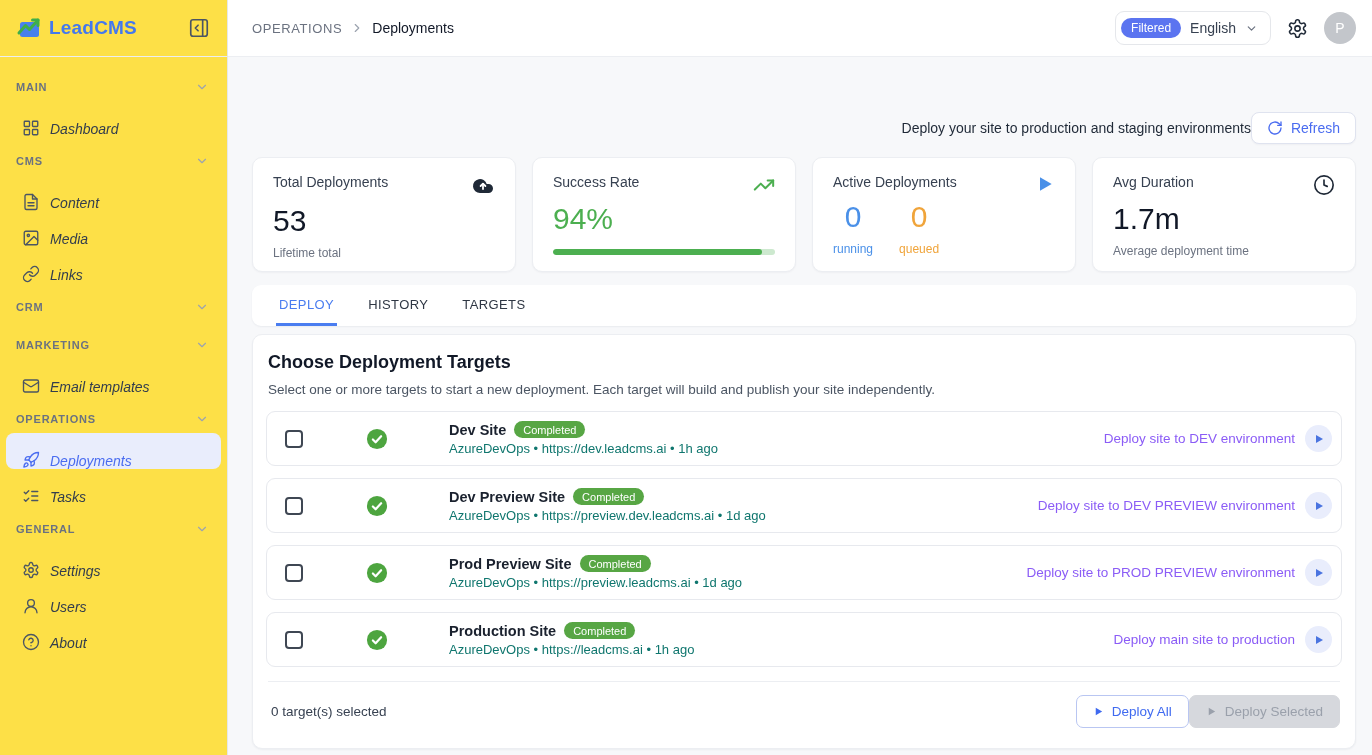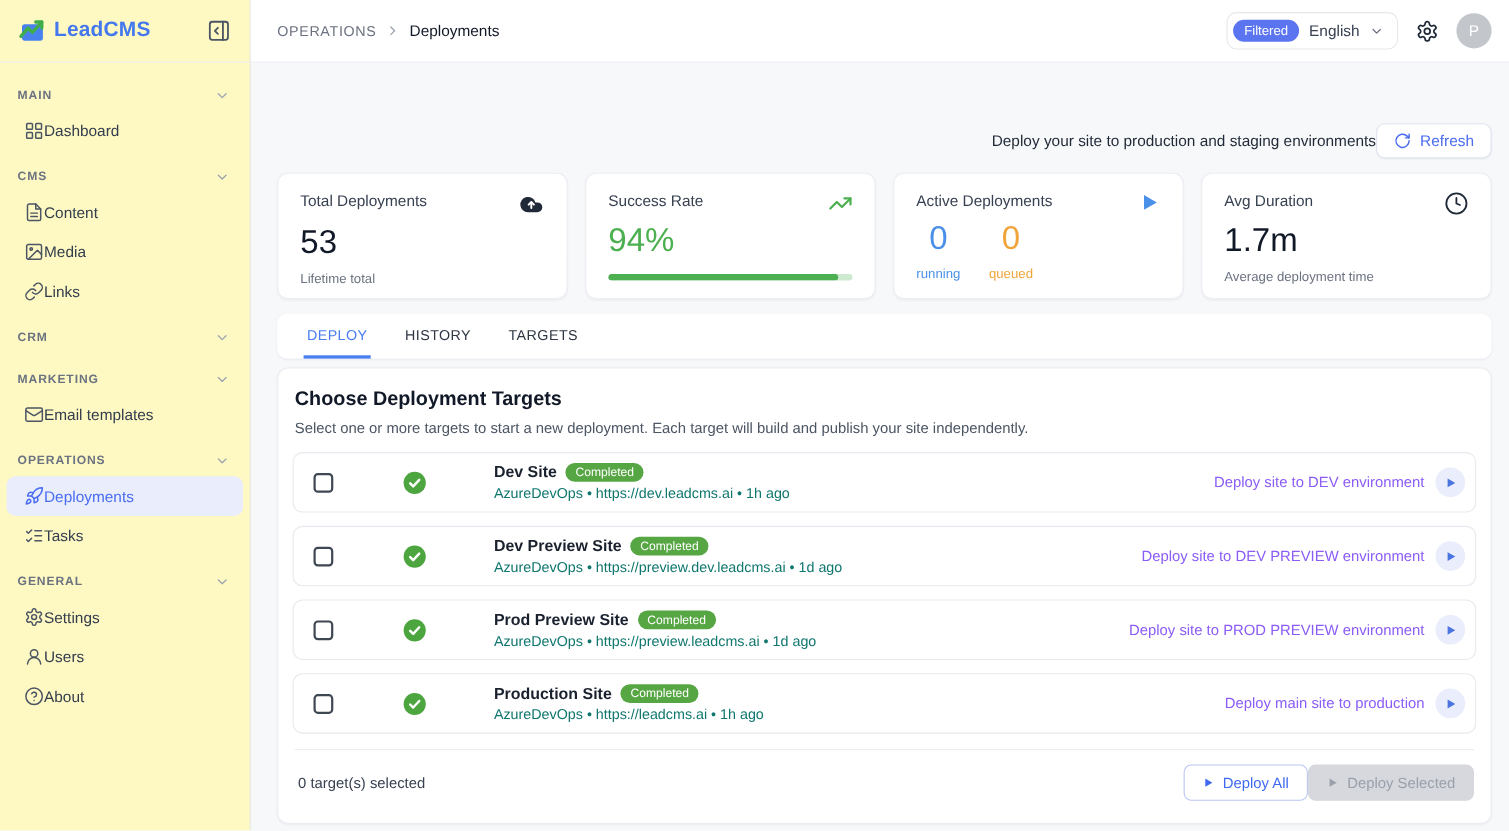--- a/index.html
+++ b/index.html
@@ -1,30 +1,30 @@
 <!DOCTYPE html>
 <html><head>
 <meta charset="utf-8">
 <style>
   * { margin:0; padding:0; box-sizing:border-box; }
   html,body { width:1372px; height:755px; }
   body { font-family:"Liberation Sans", sans-serif; background:#f7f8fa; color:#1f2937; overflow:hidden; }
   .app { display:flex; width:1372px; height:755px; }
 
   
-  .sidebar { width:228px; background:#fef9c3; border-right:1px solid #e5e7eb; flex-shrink:0; display:flex; flex-direction:column; }
+  .sidebar { width:228px; background:#fde047; border-right:1px solid #e5e7eb; flex-shrink:0; display:flex; flex-direction:column; }
   .sidebar-header { height:57px; display:flex; align-items:center; justify-content:space-between; padding:0 14px 0 16px; border-bottom:1px solid #eceef2; }
   .logo { display:flex; align-items:center; gap:7px; }
   .logo-text { font-size:19px; font-weight:bold; color:#4478ee; letter-spacing:.2px; }
   .collapse-btn { width:28px; height:28px; display:flex; align-items:center; justify-content:center; background:none; border:none; color:#4b5563; cursor:pointer; }
   .nav { padding:14px 0 0 0; overflow:hidden; }
   .nav-section { margin-bottom:8px; }
   .nav-section-header { display:flex; align-items:center; justify-content:space-between; padding:9px 18px 7px 16px; cursor:pointer; }
   .nav-section-label { font-size:11px; font-weight:bold; color:#6b7280; letter-spacing:.8px; }
-  .nav-item { display:flex; align-items:center; gap:0; height:36px; padding:0 16px; margin:0 6px; border-radius:8px; font-size:14px; color:#333d4d; cursor:pointer; }
+  .nav-item { display:flex; align-items:flex-end; gap:10px; height:36px; padding:0 16px; margin:0 6px; border-radius:8px; font-size:14px; color:#333d4d; cursor:pointer;font-style:italic; }
   .nav-item .nav-icon { width:18px; height:18px; color:#4b5563; flex-shrink:0; display:flex; }
   .nav-item.active { background:#e9edfc; color:#4a6cf0; font-weight:500; }
   .nav-item.active .nav-icon { color:#4a6cf0; }
 
   
   .main { flex:1; display:flex; flex-direction:column; min-width:0; }
   .topbar { height:57px; background:#ffffff; border-bottom:1px solid #eceef2; display:flex; align-items:center; justify-content:space-between; padding:0 16px 0 24px; flex-shrink:0; }
   .breadcrumb { display:flex; align-items:center; gap:8px; }
   .crumb-section { font-size:13px; color:#6b7280; letter-spacing:.6px; }
   .crumb-sep { color:#9ca3af; display:flex; }

